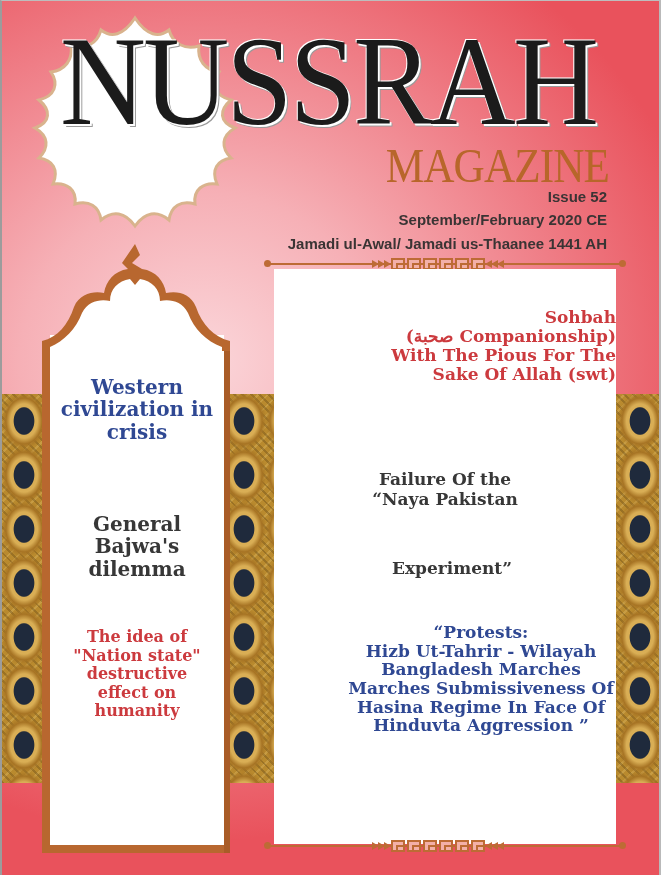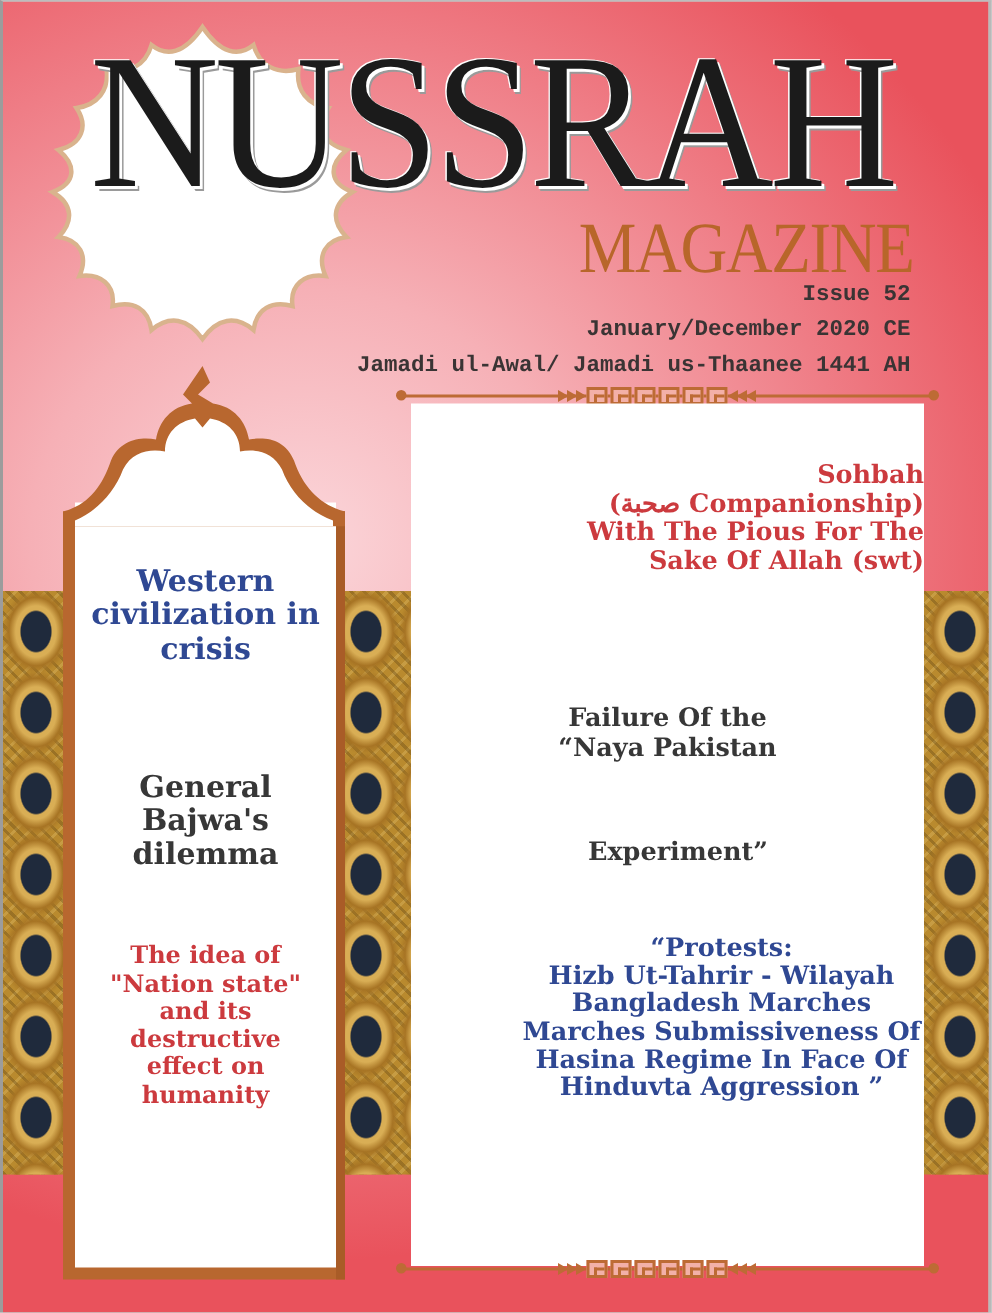--- a/index.html
+++ b/index.html
@@ -18,21 +18,21 @@
       repeating-linear-gradient(-45deg, rgba(240,210,130,.25) 0 2px, transparent 2px 7px);
     background-size:44px 54px,44px 54px,44px 54px,auto,auto;
   }
   
   .flower{position:absolute;left:22px;top:10px;width:222px;height:222px;}
   
   .title{position:absolute;left:58px;top:16px;font-family:"Liberation Serif",serif;font-size:128px;line-height:1;
     color:#1b1b1b;letter-spacing:-3px;transform:scaleX(0.93);transform-origin:left top;
     text-shadow:2px 2px 0 #fff,3px 3px 0 #9a9a9a, -1px -1px 0 #fff;}
   .magazine{position:absolute;right:50px;top:137px;font-family:"Liberation Serif",serif;font-size:48px;color:#b8662a;letter-spacing:-1px;transform:scaleX(0.9);transform-origin:right top;}
-  .meta{position:absolute;right:52px;font-family:Liberation Mono, monospace;font-weight:bold;color:#3a3434;font-size:15px;white-space:nowrap;}
+  .meta{position:absolute;right:52px;font-family:Liberation Sans, sans-serif;font-weight:bold;color:#3a3434;font-size:15px;white-space:nowrap;}
   .meta.issue{top:187px;}
   .meta.date{top:210px;}
   .meta.hijri{top:234px;}
   
   .ornament{position:absolute;height:14px;}
   .orn-line{position:absolute;top:6px;height:2px;background:#bd6b35;}
   .orn-dot{position:absolute;top:3px;width:7px;height:7px;border-radius:50%;background:#bd6b35;}
   .orn-center{position:absolute;top:0;height:14px;display:flex;align-items:center;gap:0;}
   .arrowR{width:0;height:0;border-top:4px solid transparent;border-bottom:4px solid transparent;border-left:7px solid #bd6b35;margin-right:-1px;}
   .arrowL{width:0;height:0;border-top:4px solid transparent;border-bottom:4px solid transparent;border-right:7px solid #bd6b35;margin-left:-1px;}
@@ -59,21 +59,21 @@
 
   <svg class="flower" viewBox="0 0 222 222">
     <g transform="translate(111,111)">
       <path fill="#fff" stroke="#d9b38d" stroke-width="3" d="M0,-104 C12,-86 24,-84 34,-92 C38,-78 50,-72 64,-76 C62,-62 70,-52 84,-50 C76,-38 80,-26 96,-22 C84,-12 84,0 100,6 C86,14 86,26 96,36 C82,38 76,48 82,62 C68,60 58,68 60,82 C46,78 36,84 34,98 C22,88 10,90 0,104 C-10,90 -22,88 -34,98 C-36,84 -46,78 -60,82 C-58,68 -68,60 -82,62 C-76,48 -82,38 -96,36 C-86,26 -86,14 -100,6 C-84,0 -84,-12 -96,-22 C-80,-26 -76,-38 -84,-50 C-70,-52 -62,-62 -64,-76 C-50,-72 -38,-78 -34,-92 C-24,-84 -12,-86 0,-104 Z"></path>
     </g>
   </svg>
 
   <div class="title">NUSSRAH</div>
   <div class="magazine">MAGAZINE</div>
   <div class="meta issue">Issue 52</div>
-  <div class="meta date">January/December 2020 CE</div>
+  <div class="meta date">September/February 2020 CE</div>
   <div class="meta hijri">Jamadi ul-Awal/ Jamadi us-Thaanee 1441 AH</div>
 
   <div class="ornament" style="left:262px;top:256px;width:365px;">
     <div class="orn-dot" style="left:0;"></div>
     <div class="orn-line" style="left:4px;width:356px;"></div>
     <div class="orn-dot" style="left:355px;"></div>
     <div class="orn-center" style="left:108px;background:transparent;">
       <div class="arrowR"></div>
         <div class="arrowR"></div>
         <div class="arrowR"></div>
@@ -125,21 +125,20 @@
     <div>crisis</div>
   </div>
   <div class="story dark" style="left:48px;top:476px;width:174px;font-size:20px;margin-top:36px;">
     <div>General</div>
     <div>Bajwa's</div>
     <div>dilemma</div>
   </div>
   <div class="story red" style="left:48px;top:627px;width:174px;font-size:16px;line-height:1.16;">
     <div>The idea of</div>
     <div>"Nation state"</div>
-    <div>and its</div>
     <div>destructive</div>
     <div>effect on</div>
     <div>humanity</div>
   </div>
 
   <div class="story red" style="left:272px;top:307px;width:342px;font-size:17px;text-align:right;">
     <div>Sohbah</div>
     <div>(صحبة Companionship)</div>
     <div>With The Pious For The</div>
     <div>Sake Of Allah (swt)</div>

